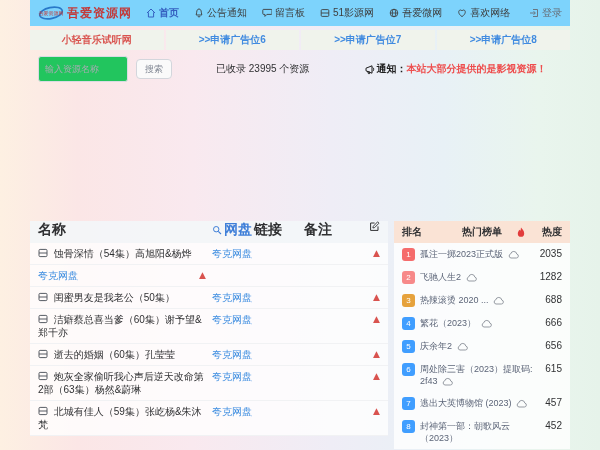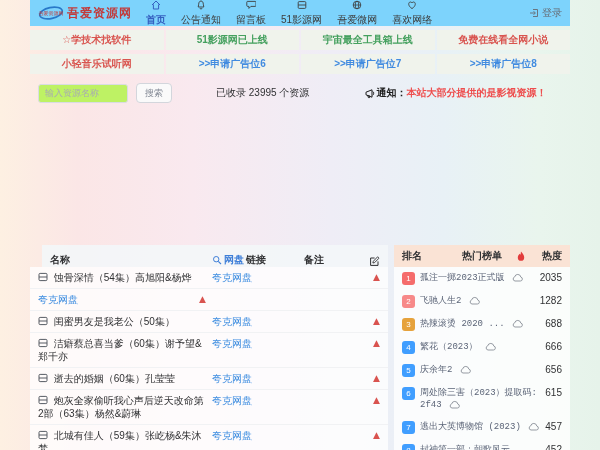--- a/index.html
+++ b/index.html
@@ -10,54 +10,54 @@
                 #efedf6 55%, #e8f1f6 74%, #e9f5ed 90%, #e6f3ea 100%);
   }
   .container { width: 540px; margin: 0 auto; }
 
   
   .navbar { background: #7dd3fc; height: 26px; display: flex; align-items: center;
             padding: 0 8px; font-size: 10px; }
   .logo { display: flex; align-items: center; gap: 3px; }
   .logo-text { color: #c23a3a; font-weight: bold; font-size: 12px; letter-spacing: 1px; }
   .menu { display: flex; align-items: center; gap: 15px; margin-left: 14px; }
-  .menu-item { display: flex; align-items: center; gap: 3px; color: #3d3d3d; cursor: pointer; flex-direction: column; }
+  .menu-item { display: flex; align-items: center; gap: 3px; color: #3d3d3d; cursor: pointer; }
   .menu-item.active { color: #3560c0; font-weight: bold; }
   .menu-item svg { display: block; }
   .login { margin-left: auto; display: flex; align-items: center; gap: 3px; color: #666a72; cursor: pointer; }
 
   
   .banner-grid { margin-top: 4px; display: grid; grid-template-columns: repeat(4, 1fr);
                  gap: 2px; }
   .banner-cell { background: #f0f3ec; height: 20px; display: flex; align-items: center;
                  justify-content: center; font-size: 10px; font-weight: bold; cursor: pointer; }
 
   
   .search-row { margin-top: 8px; height: 22px; display: flex; align-items: center;
                 padding: 0 8px; font-size: 10px; }
-  .search-input { width: 90px; height: 19px; border: 1px solid #d9dce3; border-radius: 3px;
-                  padding: 2px 6px; font-size: 9px; color: #555; background: #bef264; outline: none; }
+  .search-input { width: 90px; height: 26px; border: 1px solid #d9dce3; border-radius: 3px;
+                  padding: 2px 6px; font-size: 9px; color: #555; background: #22c55e; outline: none; }
   .search-input::placeholder { color: #a8abb2; }
   .search-btn { margin-left: 8px; height: 20px; padding: 0 8px; border: 1px solid #d3d6dc;
                 border-radius: 4px; background: #fafafa; color: #828894; font-size: 9px; cursor: pointer; }
   .stats { margin-left: 44px; color: #303133; }
   .notice { margin-left: 56px; display: flex; align-items: center; gap: 0; }
   .notice-label { color: #1c1c1c; font-weight: bold; }
   .notice-text { color: #ee4e4e; font-weight: bold; }
 
   .spacer { height: 141px; }
 
   
   .content { display: flex; gap: 6px; align-items: flex-start; }
 
   
   .res-table { width: 358px; }
   .res-head { height: 22px; background: rgba(243,246,249,0.92); display: flex;
-              align-items: flex-end; padding: 0 8px; font-size: 10px; color: #303133;
-              font-weight: bold; margin-left: 12px; }
+              align-items: flex-start; padding: 0 8px; font-size: 14px; color: #303133;
+              font-weight: bold; }
   .col-name { flex: 1; }
   .col-link { width: 92px; display: flex; align-items: center; gap: 2px; }
   .col-note { width: 58px; }
   .col-act  { width: 18px; display: flex; justify-content: flex-end; }
   .link-hl { color: #3f7fd8; }
   .res-rows { background: rgba(255,255,255,0.8); }
   .res-row { display: flex; padding: 4px 8px; font-size: 10px; line-height: 13px;
              color: #303133; border-bottom: 1px solid #f1f2f4; align-items: flex-start; }
   .res-title { flex: 1; padding-right: 4px; }
   .res-title svg { vertical-align: -1px; margin-right: 3px; }
@@ -71,21 +71,21 @@
   .rank-head { height: 22px; background: #fae3d5; display: flex; align-items: center;
                padding: 0 8px; font-size: 10px; color: #303133; font-weight: bold; }
   .rank-head .h-rank { width: 46px; }
   .rank-head .h-list { flex: 1; text-align: center; }
   .rank-head .h-heat { display: flex; align-items: center; gap: 16px; }
   .rank-rows { background: rgba(255,255,255,0.8); }
   .rank-row { display: flex; padding: 5px 8px; align-items: flex-start; font-size: 9px; }
   .rank-badge { flex: 0 0 13px; height: 13px; border-radius: 3px; color: #fff;
                 font-size: 8px; display: flex; align-items: center; justify-content: center;
                 margin-top: 0px; }
-  .rank-title { flex: 1; margin-left: 5px; color: #5c6578; line-height: 12px; cursor: pointer; font-family: Liberation Mono, monospace; }
+  .rank-title { flex: 1; margin-left: 5px; color: #5c6578; line-height: 12px; cursor: pointer; }
   .rank-title svg { vertical-align: -2px; margin-left: 2px; }
   .rank-heat { margin-left: 4px; color: #303133; font-size: 10px; }
 </style>
 </head>
 <body>
 
 <div class="container">
 
   <div class="navbar">
     <div class="logo">
@@ -137,26 +137,20 @@
       </div>
     </div>
     <div class="login">
       <svg width="10" height="10" viewBox="0 0 10 10">
           <path d="M4 1.5 H8.5 V8.5 H4 M1 5 H6 M4.6 3.2 L6.4 5 L4.6 6.8" fill="none" stroke="currentColor" stroke-width="0.9"></path>
         </svg>
       <span>登录</span>
     </div>
   </div>
 
-  <div class="banner-grid">
-    <div class="banner-cell" style="color:#d9544f">☆学技术找软件</div>
-    <div class="banner-cell" style="color:#44a05e">51影源网已上线</div>
-    <div class="banner-cell" style="color:#44a05e">宇宙最全工具箱上线</div>
-    <div class="banner-cell" style="color:#d9544f">免费在线看全网小说</div>
-  </div>
   <div class="banner-grid">
     <div class="banner-cell" style="color:#d9544f">小轻音乐试听网</div>
     <div class="banner-cell" style="color:#418be0">&gt;&gt;申请广告位6</div>
     <div class="banner-cell" style="color:#418be0">&gt;&gt;申请广告位7</div>
     <div class="banner-cell" style="color:#418be0">&gt;&gt;申请广告位8</div>
   </div>
 
   <div class="search-row">
     <input class="search-input" type="text" placeholder="输入资源名称" style="">
     <button class="search-btn">搜索</button>

